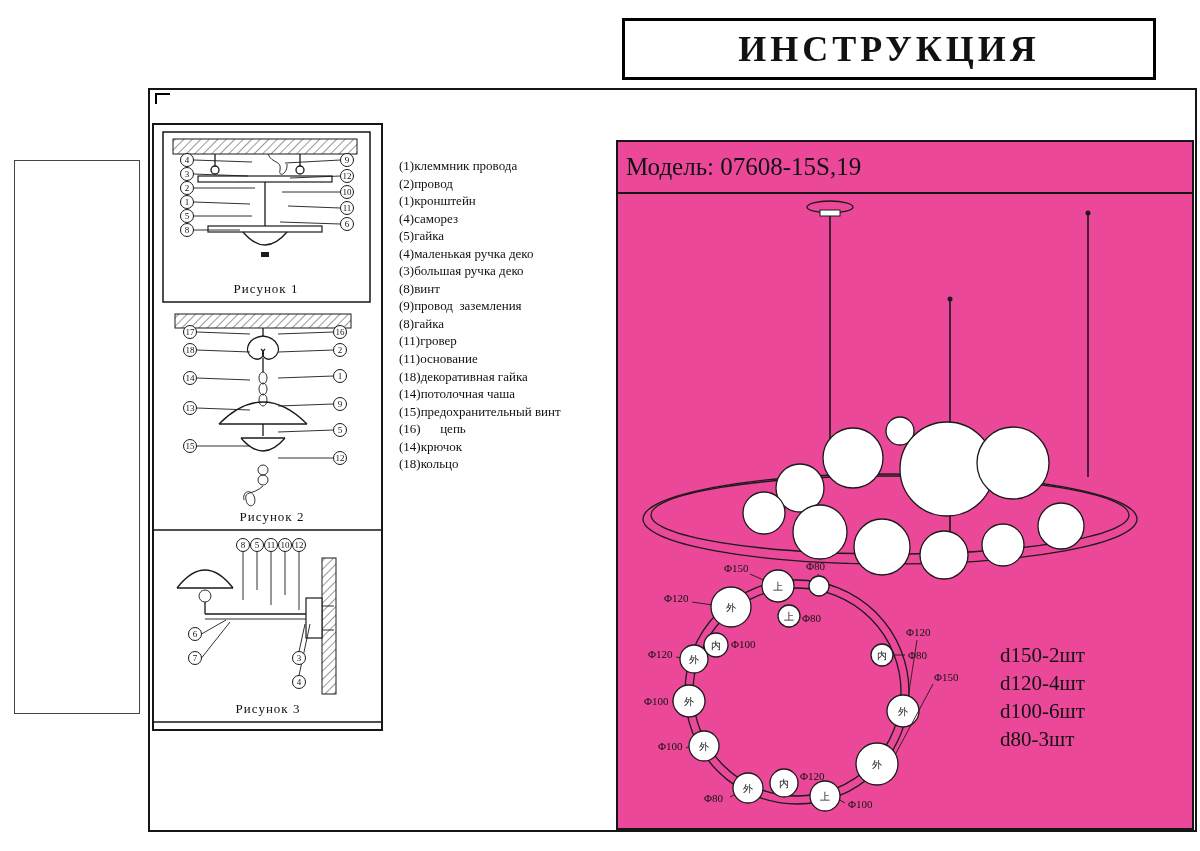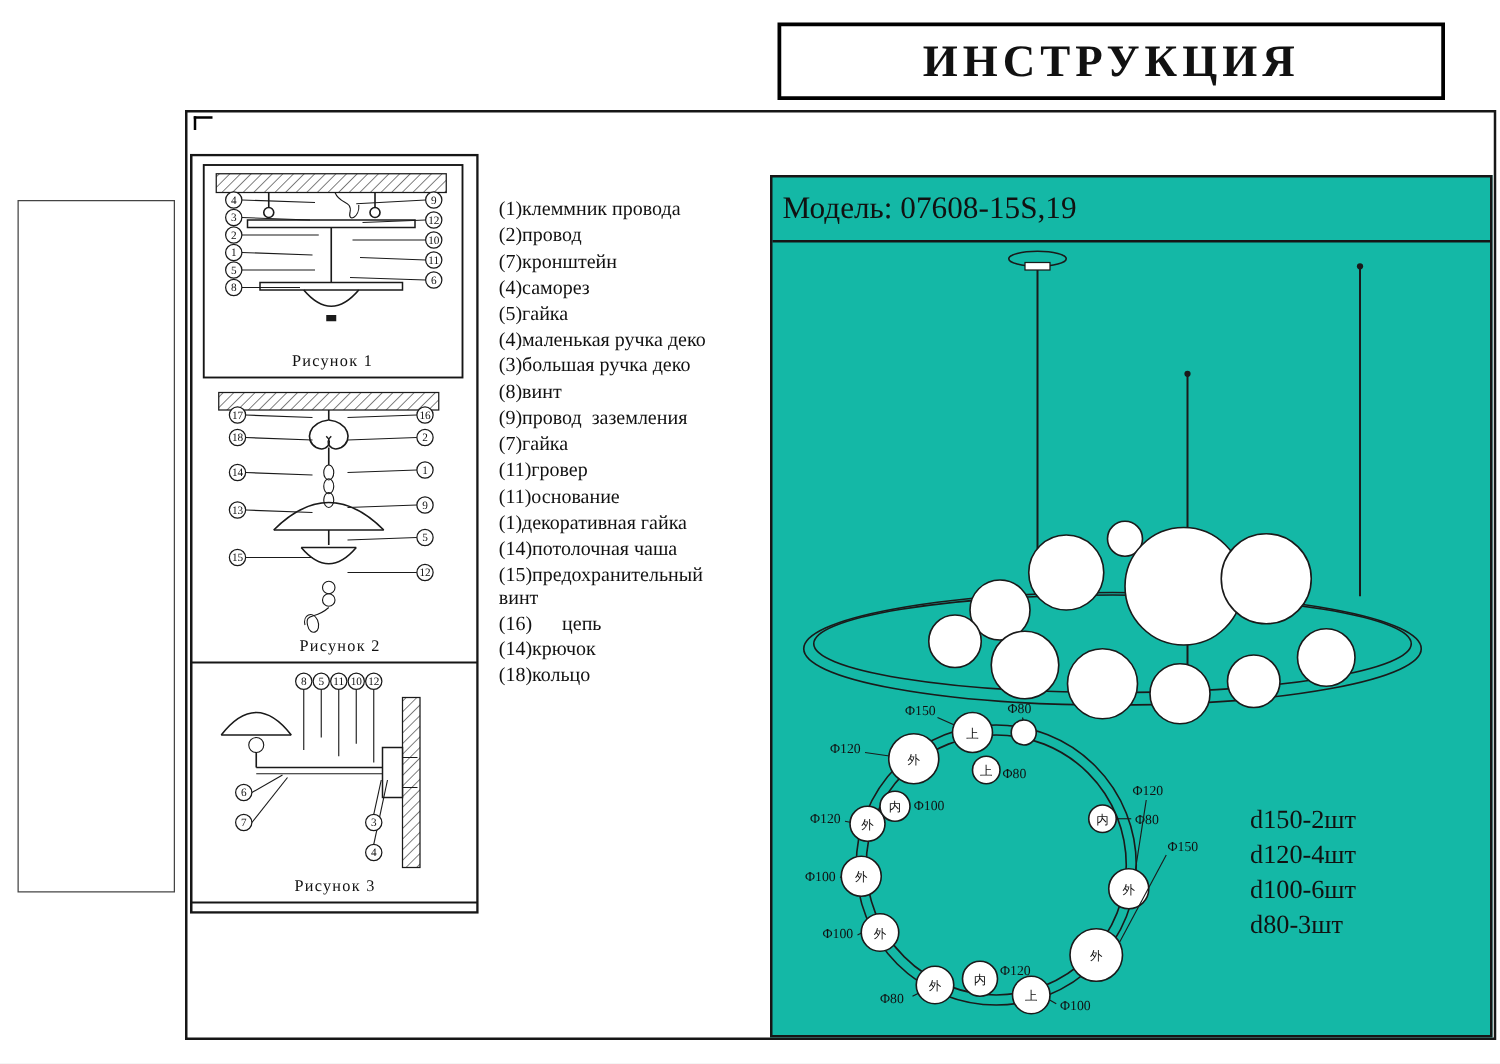--- a/index.html
+++ b/index.html
@@ -5,23 +5,23 @@
   html,body{margin:0;padding:0;background:#e8e8e8;}
   .page{position:relative;width:1200px;height:851px;background:#ffffff;overflow:hidden;
         font-family:"Liberation Serif","DejaVu Serif",serif;color:#111;}
   .title-box{position:absolute;left:622px;top:18px;width:528px;height:56px;
              border:3px solid #000;background:#fff;display:flex;align-items:center;justify-content:center;}
   .title-box span{font-size:36px;font-weight:bold;letter-spacing:4px;}
   .main-border{position:absolute;left:148px;top:88px;width:1045px;height:740px;border:2px solid #161616;}
   .corner-mark{position:absolute;left:155px;top:93px;width:13px;height:9px;
                border-left:2px solid #000;border-top:2px solid #000;}
   .left-panel{position:absolute;left:14px;top:160px;width:124px;height:552px;border:1px solid #444;background:#fff;}
-  .parts-list{position:absolute;left:399px;top:159px;width:168px;font-size:16px;line-height:1.12;}
+  .parts-list{position:absolute;left:399px;top:159px;width:168px;font-size:13px;line-height:1.12;}
   .parts-item{margin-bottom:3px;white-space:pre-wrap;}
-  .right-panel{position:absolute;left:616px;top:140px;width:574px;height:686px;border:2px solid #161616;background:#14b8a6;}
+  .right-panel{position:absolute;left:616px;top:140px;width:574px;height:686px;border:2px solid #161616;background:#ec4899;}
   .model-header{height:50px;border-bottom:2px solid #161616;display:flex;align-items:center;
                 padding-left:8px;font-size:25px;}
   svg{position:absolute;}
   svg text{fill:#111;stroke:none;font-family:"Liberation Serif","DejaVu Serif",serif;}
   .ln{stroke:#1a1a1a;stroke-width:1.3;fill:none;}
   .lnthin{stroke:#1a1a1a;stroke-width:0.9;fill:none;}
   .rod{stroke:#1a1a1a;stroke-width:1.6;fill:none;}
   .sph{fill:#fff;stroke:#1a1a1a;stroke-width:1.3;}
   .co{fill:#fff;stroke:#1a1a1a;stroke-width:1;}
   .cot{font-size:9px;text-anchor:middle;}
@@ -204,31 +204,31 @@
       <circle cx="299" cy="682" r="6.5" class="co"></circle>
         <text x="299" y="685" class="cot">4</text>
       <text x="268" y="713" class="cap">Рисунок 3</text>
       <line x1="153" y1="722" x2="382" y2="722" stroke="#161616" stroke-width="1.5"></line>
     </g>
   </svg>
 
   <div class="parts-list">
     <div class="parts-item">(1)клеммник провода</div>
     <div class="parts-item">(2)провод</div>
-    <div class="parts-item">(7)кронштейн</div>
+    <div class="parts-item">(1)кронштейн</div>
     <div class="parts-item">(4)саморез</div>
     <div class="parts-item">(5)гайка</div>
     <div class="parts-item">(4)маленькая ручка деко</div>
     <div class="parts-item">(3)большая ручка деко</div>
     <div class="parts-item">(8)винт</div>
     <div class="parts-item">(9)провод  заземления</div>
-    <div class="parts-item">(7)гайка</div>
+    <div class="parts-item">(8)гайка</div>
     <div class="parts-item">(11)гровер</div>
     <div class="parts-item">(11)основание</div>
-    <div class="parts-item">(1)декоративная гайка</div>
+    <div class="parts-item">(18)декоративная гайка</div>
     <div class="parts-item">(14)потолочная чаша</div>
     <div class="parts-item">(15)предохранительный винт</div>
     <div class="parts-item">(16)      цепь</div>
     <div class="parts-item">(14)крючок</div>
     <div class="parts-item">(18)кольцо</div>
   </div>
 
   <div class="right-panel">
     <div class="model-header">
       <span>Модель: 07608-15S,19</span>

